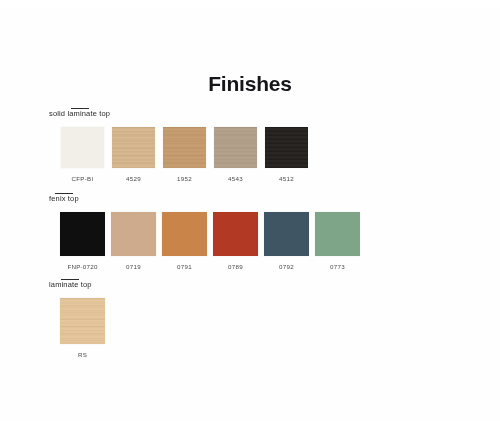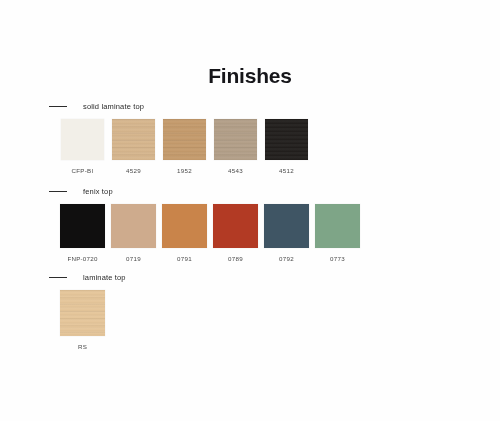--- a/index.html
+++ b/index.html
@@ -13,20 +13,21 @@
     position: relative;
     overflow: hidden;
     font-family: "Liberation Sans", sans-serif;
     -webkit-font-smoothing: antialiased;
   }
 
   .page {
     position: absolute;
     inset: 0;
     background: #fefefe;
+    margin-top: 8px;
   }
 
   
   .page-title {
     position: absolute;
     top: 64px;
     left: 0;
     width: 500px;
     text-align: center;
     font-size: 21px;
@@ -44,22 +45,23 @@
   .section-1 { top: 100px; }
   .section-2 { top: 185px; }
   .section-3 { top: 271px; }
 
   .section-head {
     position: absolute;
     left: 49px;
     top: 0;
     display: flex;
     align-items: center;
-    gap: 16px;
+    gap: 0;
     height: 12px;
+    flex-direction: column;
   }
   .head-rule {
     width: 18px;
     height: 0;
     border-top: 1.4px solid #2c2c2c;
   }
   .section-label {
     font-size: 7.5px;
     color: #2a2a2a;
     letter-spacing: 0.15px;

